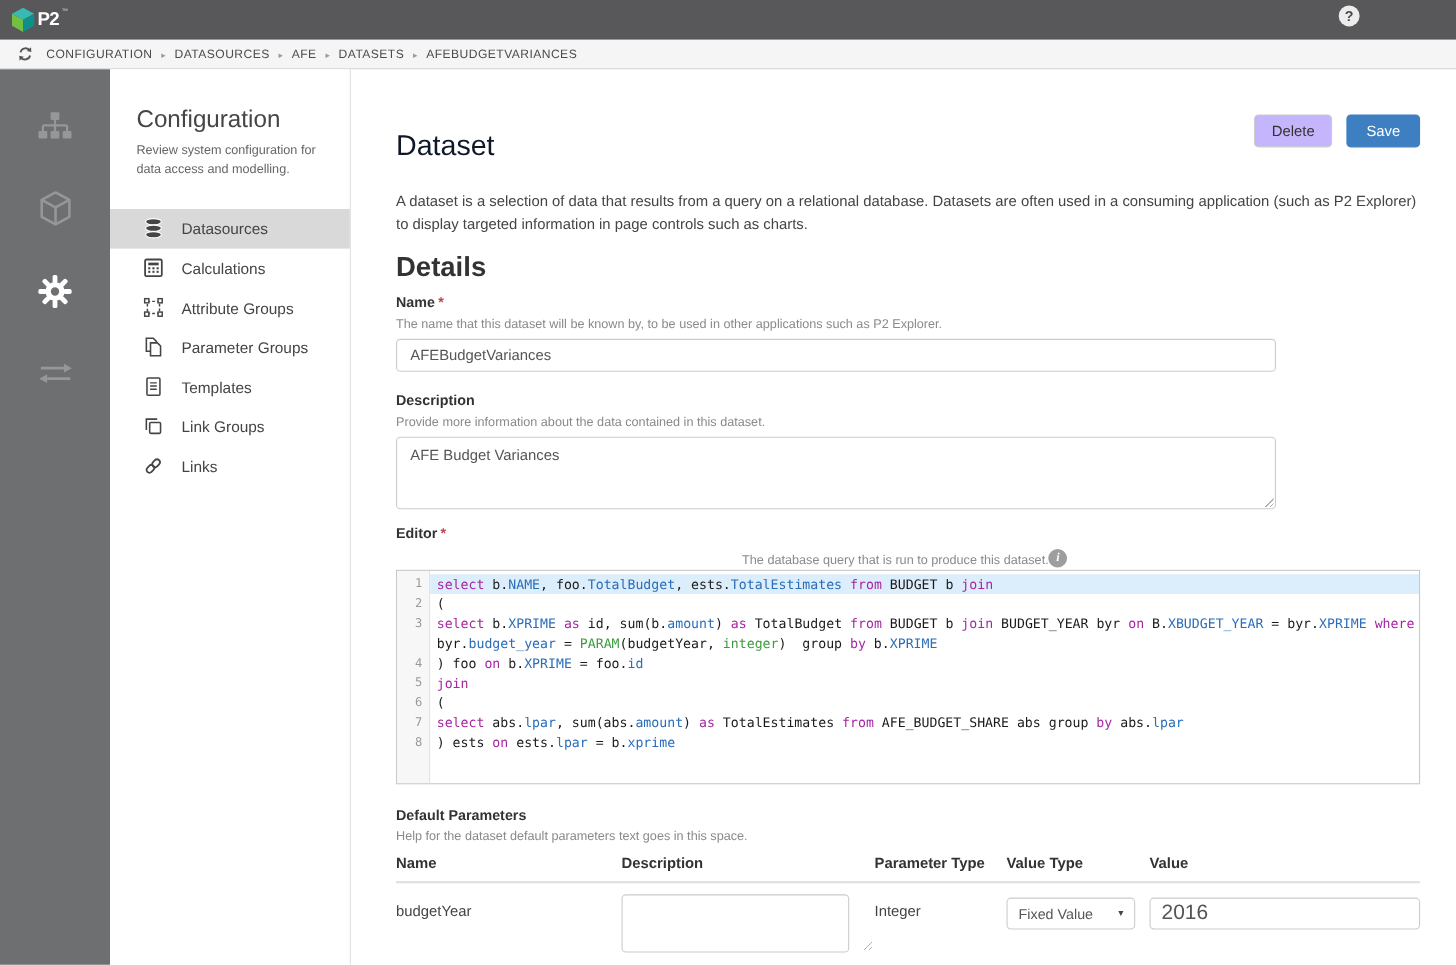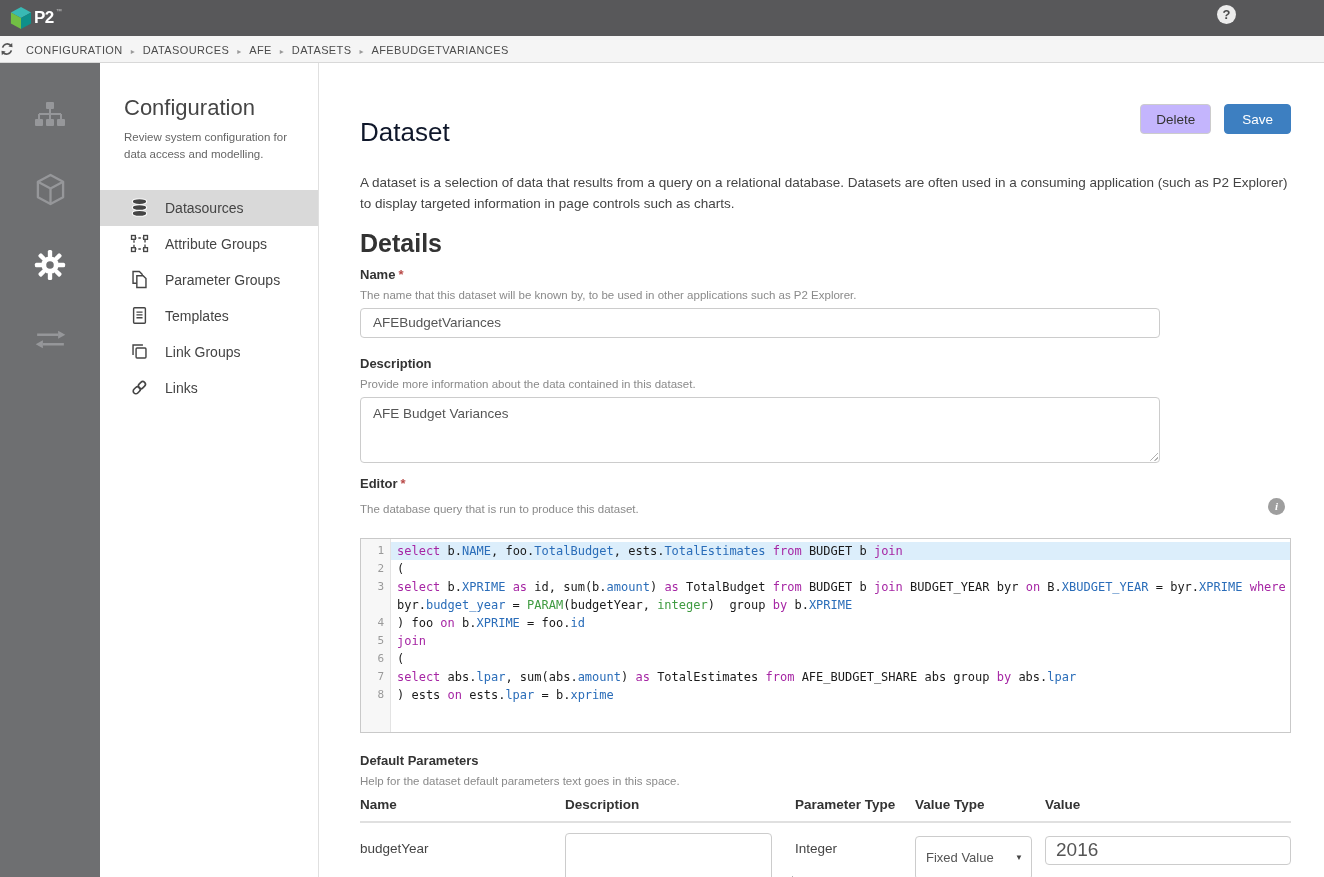--- a/index.html
+++ b/index.html
@@ -10,21 +10,21 @@
   .topbar { position:relative; height:36px; background:#58585a; display:flex; align-items:center; padding-left:10px; }
   .logo { display:flex; align-items:flex-start; gap:2px; }
   .logo-text { color:#fff; font-weight:bold; font-size:17px; letter-spacing:-0.5px; line-height:24px; }
   .logo-tm { color:#fff; opacity:.65; font-size:6px; margin-top:2px; }
   .help-circle { position:absolute; left:1217px; top:5px; width:19px; height:19px; border-radius:50%;
     background:#ececec; color:#4a4a4b; font-weight:bold; font-size:13px;
     display:flex; align-items:center; justify-content:center; cursor:pointer; }
 
   
   .breadcrumb-bar { height:27px; background:#f5f5f5; border-bottom:1px solid #d8d8d8;
-    display:flex; align-items:center; padding-left:0; }
+    display:flex; align-items:center; padding-left:16px; }
   .refresh { display:flex; align-items:center; margin-right:12px; cursor:pointer; }
   .crumb { font-size:11px; color:#4c4c4c; letter-spacing:.4px; cursor:pointer; }
   .crumb-sep { font-size:8px; color:#9a9a9a; margin:0 8px; }
 
   
   .shell { display:flex; height:820px; }
 
   
   .rail { width:100px; background:#6e6f71; flex:0 0 100px; padding-top:14px; }
   .rail-item { height:75px; display:flex; align-items:center; justify-content:center; cursor:pointer; }
@@ -57,21 +57,21 @@
   .help { font-size:11.5px; color:#8a8a8a; margin-bottom:7px; }
   .text-input { width:800px; height:30px; border:1px solid #ccc; border-radius:4px; padding:0 12px;
     font-size:13.5px; color:#555; font-family:"Liberation Sans", sans-serif; outline:none; }
   .ta-wrap { position:relative; display:inline-block; }
   textarea { border:1px solid #ccc; border-radius:4px; padding:8px 12px; font-size:13.5px; color:#555;
     font-family:"Liberation Sans", sans-serif; resize:none; outline:none; display:block; }
   .ta-main { width:800px; height:66px; }
   .resize-corner { position:absolute; right:2px; bottom:2px; width:9px; height:9px;
     background:repeating-linear-gradient(-45deg, transparent, transparent 2px, #b0b0b0 2px, #b0b0b0 3px);
     clip-path:polygon(100% 0, 100% 100%, 0 100%); pointer-events:none; }
-  .help-row { display:flex; justify-content:space-between; align-items:flex-end; margin-bottom:23px; }
+  .help-row { display:flex; justify-content:center; align-items:flex-end; margin-bottom:2px; }
   .help-row .help { margin-bottom:0; }
   .info-circle { width:17px; height:17px; border-radius:50%; background:#9e9e9e; color:#fff;
     font-size:11px; font-weight:bold; display:flex; align-items:center; justify-content:center;
     font-family:"Liberation Serif", serif; font-style:italic; cursor:pointer; margin-right:6px; }
 
   
   .editor { position:relative; width:100%; height:195px; border:1px solid #c9c9c9; background:#fff;
     overflow:hidden; margin-bottom:20px; }
   .gutter { position:absolute; left:0; top:0; bottom:0; width:30px; background:#f7f7f7;
     border-right:1px solid #e3e3e3; }
@@ -83,21 +83,21 @@
   .code-row.active .cl { background:#dceefb; }
   .t-k { color:#a626a4; } .t-v { color:#2a6db9; } .t-f { color:#3f9b41; } .t-p { color:#1b1b1b; }
 
   
   .p-grid { display:grid; grid-template-columns:205px 230px 120px 130px 1fr; }
   .p-grid.hdr { border-bottom:2px solid #e0e0e0; padding-bottom:9px; margin-top:10px; }
   .p-grid.hdr span { font-size:13.5px; font-weight:bold; color:#333; }
   .p-grid.row { padding-top:10px; align-items:start; }
   .cell-text { font-size:13.5px; color:#444; padding-top:8px; display:block; }
   .ta-param { width:207px; height:53px; }
-  .select-box { width:117px; height:44px; border:1px solid #ccc; border-radius:4px; background:#fff;
+  .select-box { width:117px; height:29px; border:1px solid #ccc; border-radius:4px; background:#fff;
     display:flex; align-items:center; justify-content:space-between; padding:0 8px 0 10px;
     font-size:13px; color:#555; cursor:pointer; margin-top:3px; }
   .select-arrow { font-size:8px; color:#444; }
   .value-input { width:100%; height:29px; border:1px solid #ccc; border-radius:4px; padding:0 10px;
     font-size:19px; color:#555; font-family:"Liberation Sans", sans-serif; outline:none; margin-top:3px; }
 </style>
 </head>
 <body>
 
 <header class="topbar">
@@ -190,20 +190,37 @@
               <ellipse cx="10" cy="10" rx="7.6" ry="3"></ellipse>
               <ellipse cx="10" cy="16.2" rx="7.6" ry="3"></ellipse>
             </g>
           </svg>
         </span>
         <span class="sb-label">Datasources</span>
       </div>
       <div class="sb-item">
         <span class="sb-ic">
           <svg width="19" height="19" viewBox="0 0 20 20">
+            <rect x="2" y="2" width="16" height="16" rx="1.5" fill="none" stroke="#454545" stroke-width="1.7"></rect>
+            <rect x="5" y="5" width="10" height="2.6" fill="#454545"></rect>
+            <g fill="#454545">
+              <rect x="5" y="9.4" width="2" height="2"></rect>
+                <rect x="9" y="9.4" width="2" height="2"></rect>
+                <rect x="13" y="9.4" width="2" height="2"></rect>
+              <rect x="5" y="12.8" width="2" height="2"></rect>
+                <rect x="9" y="12.8" width="2" height="2"></rect>
+                <rect x="13" y="12.8" width="2" height="2"></rect>
+            </g>
+          </svg>
+        </span>
+        <span class="sb-label">Calculations</span>
+      </div>
+      <div class="sb-item">
+        <span class="sb-ic">
+          <svg width="19" height="19" viewBox="0 0 20 20">
             <rect x="4.2" y="4.2" width="11.6" height="11.6" fill="none" stroke="#454545" stroke-width="1.4" stroke-dasharray="2.6 2"></rect>
             <g fill="#fff" stroke="#454545" stroke-width="1.4">
               <rect x="1.6" y="1.6" width="4" height="4"></rect>
                 <rect x="14.4" y="1.6" width="4" height="4"></rect>
               <rect x="1.6" y="14.4" width="4" height="4"></rect>
                 <rect x="14.4" y="14.4" width="4" height="4"></rect>
             </g>
           </svg>
         </span>
         <span class="sb-label">Attribute Groups</span>

